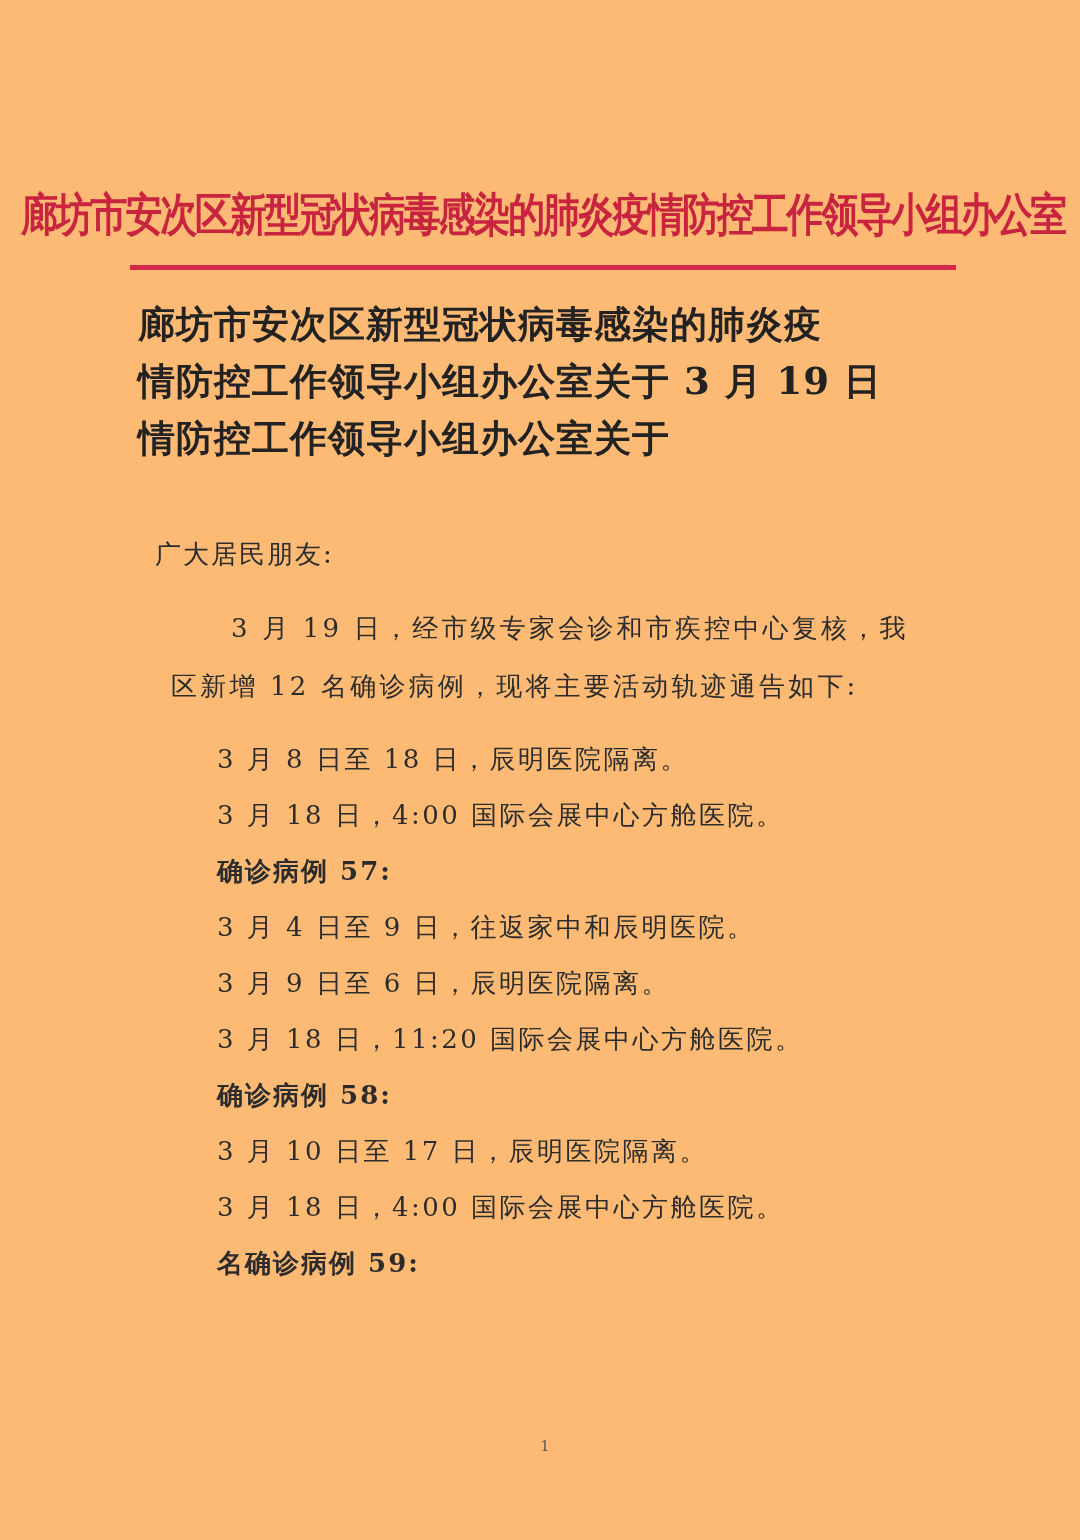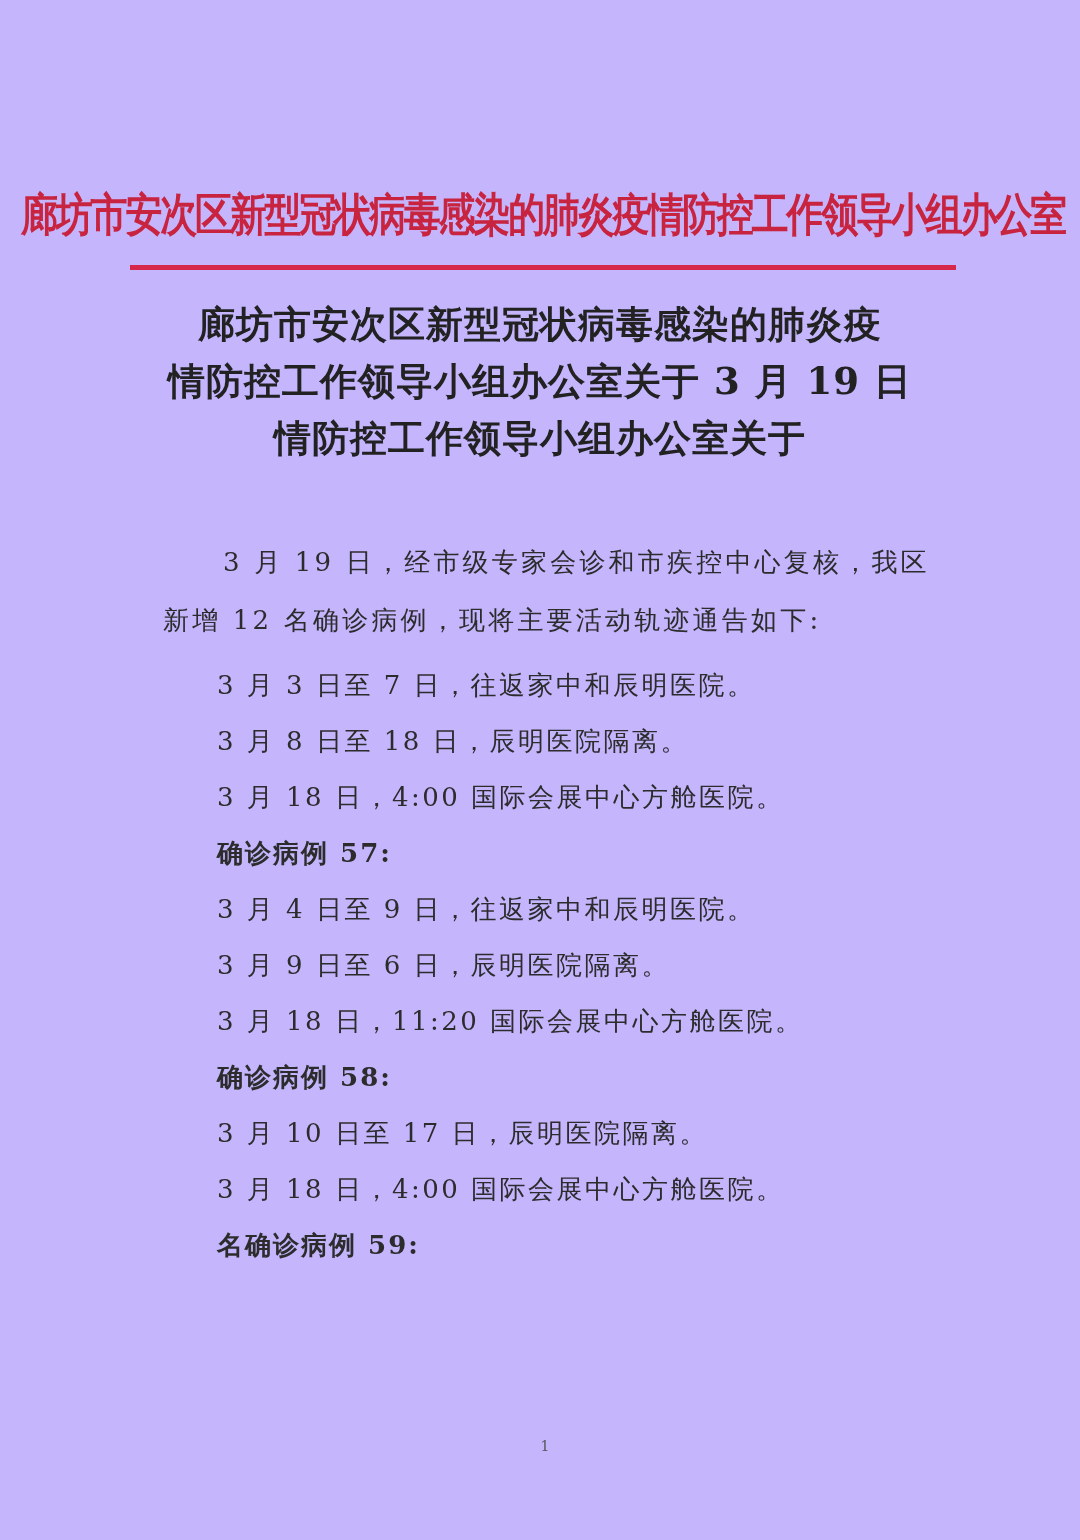--- a/index.html
+++ b/index.html
@@ -13,21 +13,21 @@
       position: relative;
       overflow: hidden;
       font-family: "DejaVu Serif", "Liberation Serif", serif;
       color: #2a2a2a;
     }
     .page {
       position: absolute;
       left: 0; top: 0;
       width: 1080px;
       height: 1540px;
-      background: #c4b5fd;
+      background: #fdba74;
     }
     .org-header {
       position: absolute;
       left: 130px;
       top: 180px;
       width: 826px;
       height: 70px;
       display: flex;
       align-items: center;
       justify-content: center;
@@ -42,24 +42,24 @@
     .header-rule {
       position: absolute;
       left: 130px;
       top: 265px;
       width: 826px;
       height: 5px;
       background: #d6284a;
     }
     .doc-title {
       position: absolute;
-      left: 150px;
+      left: 138px;
       top: 296px;
       width: 780px;
-      text-align: center;
+      text-align: left;
       font-family: "DejaVu Serif", "Liberation Serif", serif;
       font-weight: bold;
       font-size: 37px;
       line-height: 57px;
       color: #222222;
       letter-spacing: 1px;
     }
     .doc-title .line {
       display: block;
       white-space: nowrap;
@@ -75,21 +75,21 @@
     }
     .salutation {
       height: 58px;
       line-height: 58px;
       letter-spacing: 2px;
     }
     .para {
       text-indent: 60px;
       line-height: 58px;
       letter-spacing: 3.2px;
-      margin: 8px;
+      margin: 16px;
     }
     .case-block {
       padding-left: 62px;
     }
     .case-heading {
       height: 56px;
       line-height: 56px;
       font-weight: bold;
       letter-spacing: 2px;
     }
@@ -118,25 +118,25 @@
   <div class="org-header">廊坊市安次区新型冠状病毒感染的肺炎疫情防控工作领导小组办公室</div>
   <div class="header-rule"></div>
 
   <div class="doc-title">
     <span class="line">廊坊市安次区新型冠状病毒感染的肺炎疫</span>
     <span class="line">情防控工作领导小组办公室关于 3 月 19 日</span>
     <span class="line">情防控工作领导小组办公室关于</span>
   </div>
 
   <div class="body">
+    <div class="salutation">广大居民朋友:</div>
     <p class="para">3 月 19 日，经市级专家会诊和市疾控中心复核，我区新增 12 名确诊病例，现将主要活动轨迹通告如下:</p>
 
     <div class="case-block">
       <div>
-        <div class="case-line">3 月 3 日至 7 日，往返家中和辰明医院。</div>
         <div class="case-line">3 月 8 日至 18 日，辰明医院隔离。</div>
         <div class="case-line">3 月 18 日，4:00 国际会展中心方舱医院。</div>
       </div>
       <div>
         <div class="case-heading">确诊病例 57:</div>
         <div class="case-line">3 月 4 日至 9 日，往返家中和辰明医院。</div>
         <div class="case-line">3 月 9 日至 6 日，辰明医院隔离。</div>
         <div class="case-line">3 月 18 日，11:20 国际会展中心方舱医院。</div>
       </div>
       <div>

